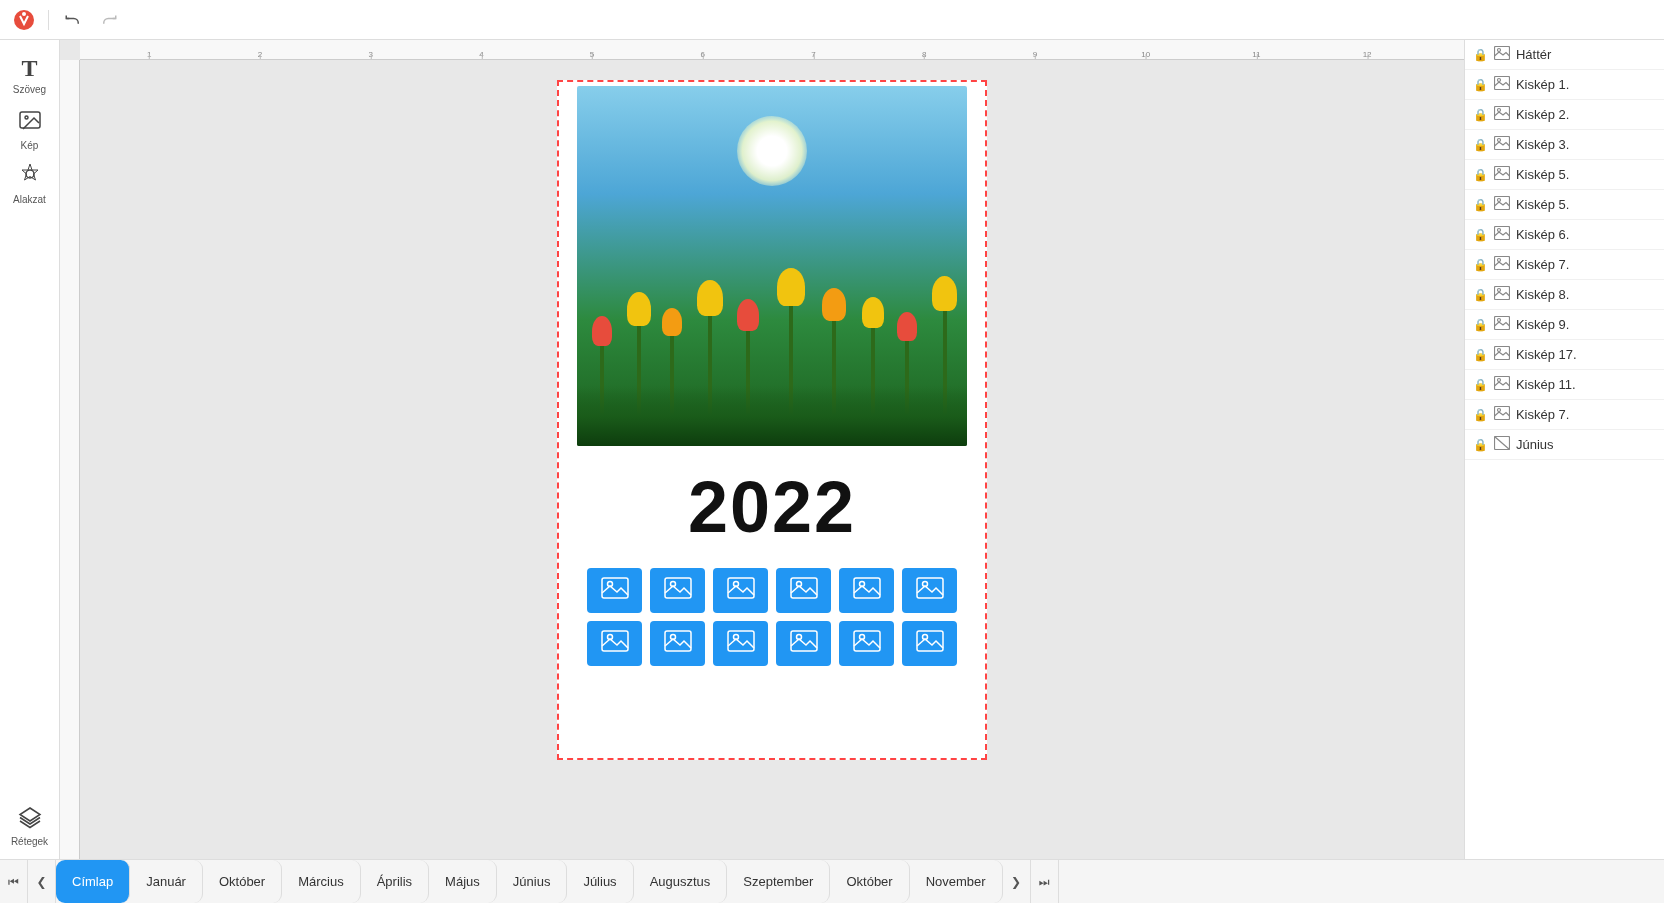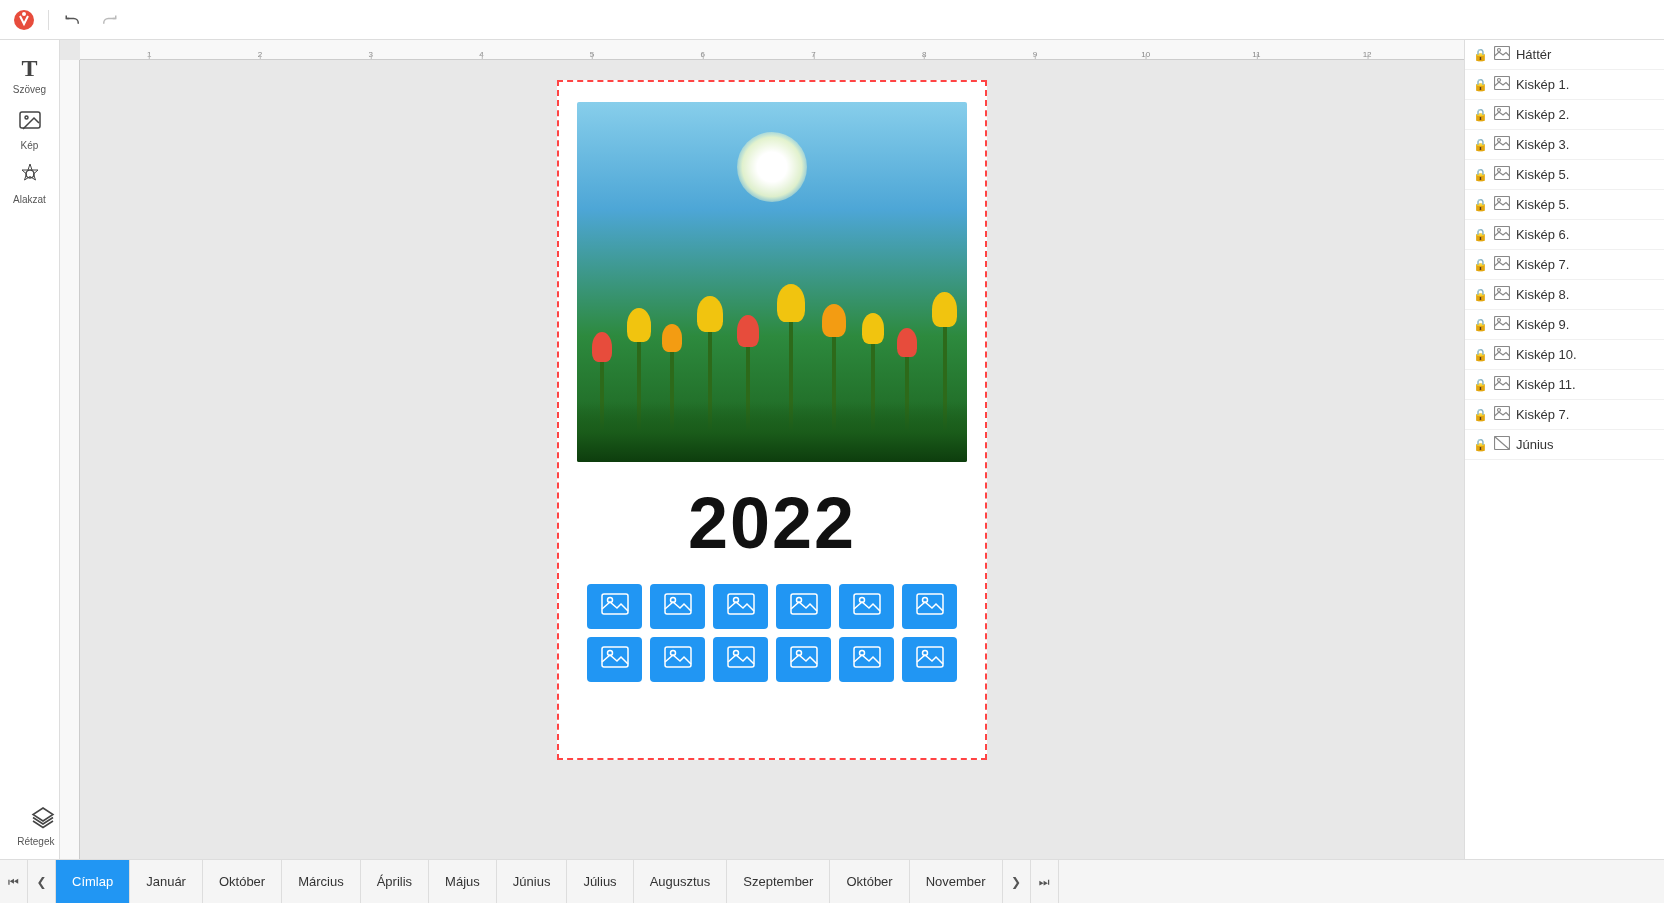--- a/index.html
+++ b/index.html
@@ -92,21 +92,21 @@
       padding: 20px;
       overflow: auto;
     }
 
     
     #document {
       width: 430px;
       background: white;
       position: relative;
       border: 2px dashed #ff4444;
-      padding: 20px;
+      padding: 4px;
       display: flex;
       flex-direction: column;
       align-items: center;
       min-height: 680px;
     }
 
     .cover-image {
       width: 390px;
       height: 360px;
       background: linear-gradient(to bottom, #87CEEB 0%, #4da6d6 30%, #2d8a3e 65%, #1a5c1a 100%);
@@ -230,20 +230,21 @@
     }
     .tab-item {
       padding: 0 16px;
       display: flex; align-items: center;
       border-right: 1px solid #ddd;
       cursor: pointer;
       font-size: 13px;
       color: #333;
       white-space: nowrap;
       flex-shrink: 0;
+      border-radius: 9px;
     }
     .tab-item.active {
       background: #2196F3;
       color: white;
     }
 
     
     .ruler-top-content {
       position: relative;
       height: 100%;
@@ -313,21 +314,21 @@
         <svg width="24" height="24" viewBox="0 0 24 24" fill="none" stroke="#444" stroke-width="1.5">
           <circle cx="12" cy="12" r="4"></circle>
           <path d="M12 2 L14 8 L20 8 L15.5 12 L17.5 18 L12 14.5 L6.5 18 L8.5 12 L4 8 L10 8 Z" stroke-width="1"></path>
         </svg>
       </span>
       <span class="tool-label">Alakzat</span>
     </div>
 
     <div style="flex:1;"></div>
 
-    <div class="tool-item" style="margin-bottom:8px;align-items:flex-end;">
+    <div class="tool-item" style="margin-bottom:8px;">
       <span>
         <svg width="24" height="24" viewBox="0 0 24 24" fill="none" stroke="#444" stroke-width="1.5">
           <polygon points="12 2 22 8.5 12 15 2 8.5"></polygon>
           <polyline points="2 15 12 21.5 22 15"></polyline>
           <polyline points="2 11.5 12 18 22 11.5"></polyline>
         </svg>
       </span>
       <span class="tool-label">Rétegek</span>
     </div>
   </div>
@@ -640,21 +641,21 @@
     </div>
     <div class="layer-item">
       <span class="layer-lock-icon">🔒</span>
       <span class="layer-img-icon">
         <svg width="16" height="14" viewBox="0 0 16 14" fill="none" stroke="#888" stroke-width="1.2">
           <rect x="0.5" y="0.5" width="15" height="13" rx="1"></rect>
           <circle cx="5" cy="4" r="1.5"></circle>
           <polyline points="0.5 10 5 6 9 9 12 6.5 15.5 10"></polyline>
         </svg>
       </span>
-      <span class="layer-name">Kiskép 10.</span>
+      <span class="layer-name">Kiskép 17.</span>
     </div>
     <div class="layer-item">
       <span class="layer-lock-icon">🔒</span>
       <span class="layer-img-icon">
         <svg width="16" height="14" viewBox="0 0 16 14" fill="none" stroke="#888" stroke-width="1.2">
           <rect x="0.5" y="0.5" width="15" height="13" rx="1"></rect>
           <circle cx="5" cy="4" r="1.5"></circle>
           <polyline points="0.5 10 5 6 9 9 12 6.5 15.5 10"></polyline>
         </svg>
       </span>

